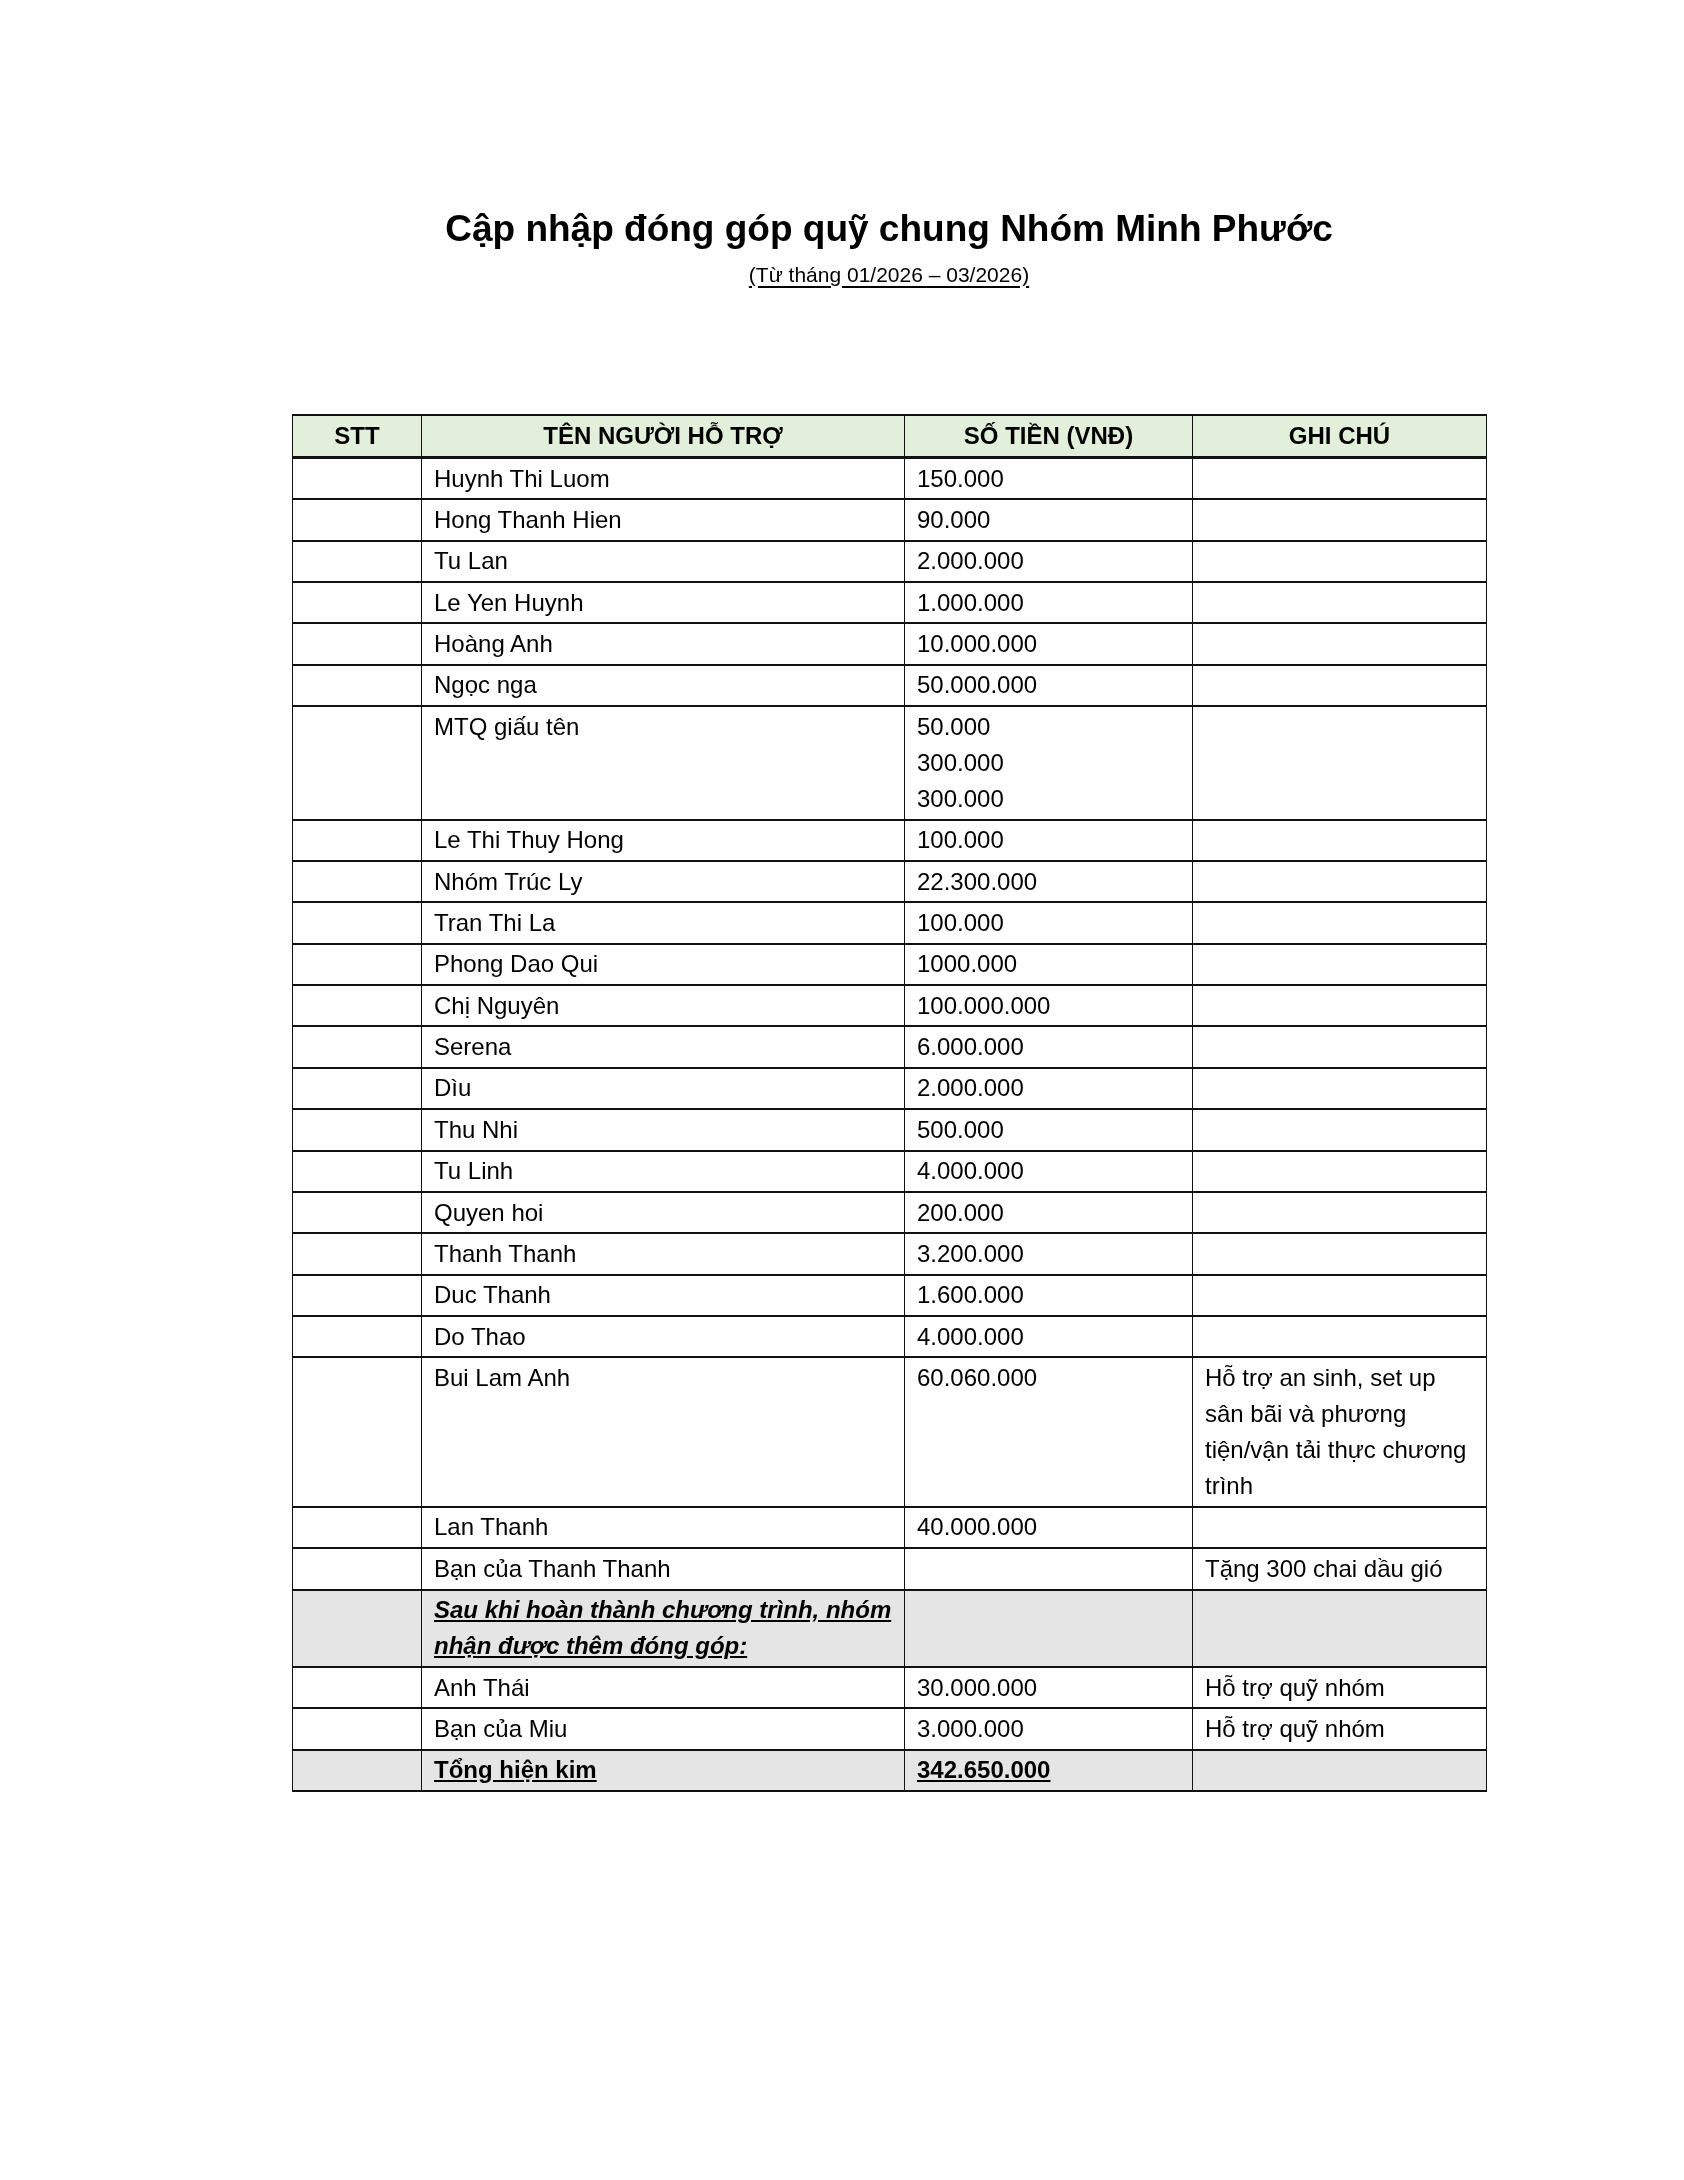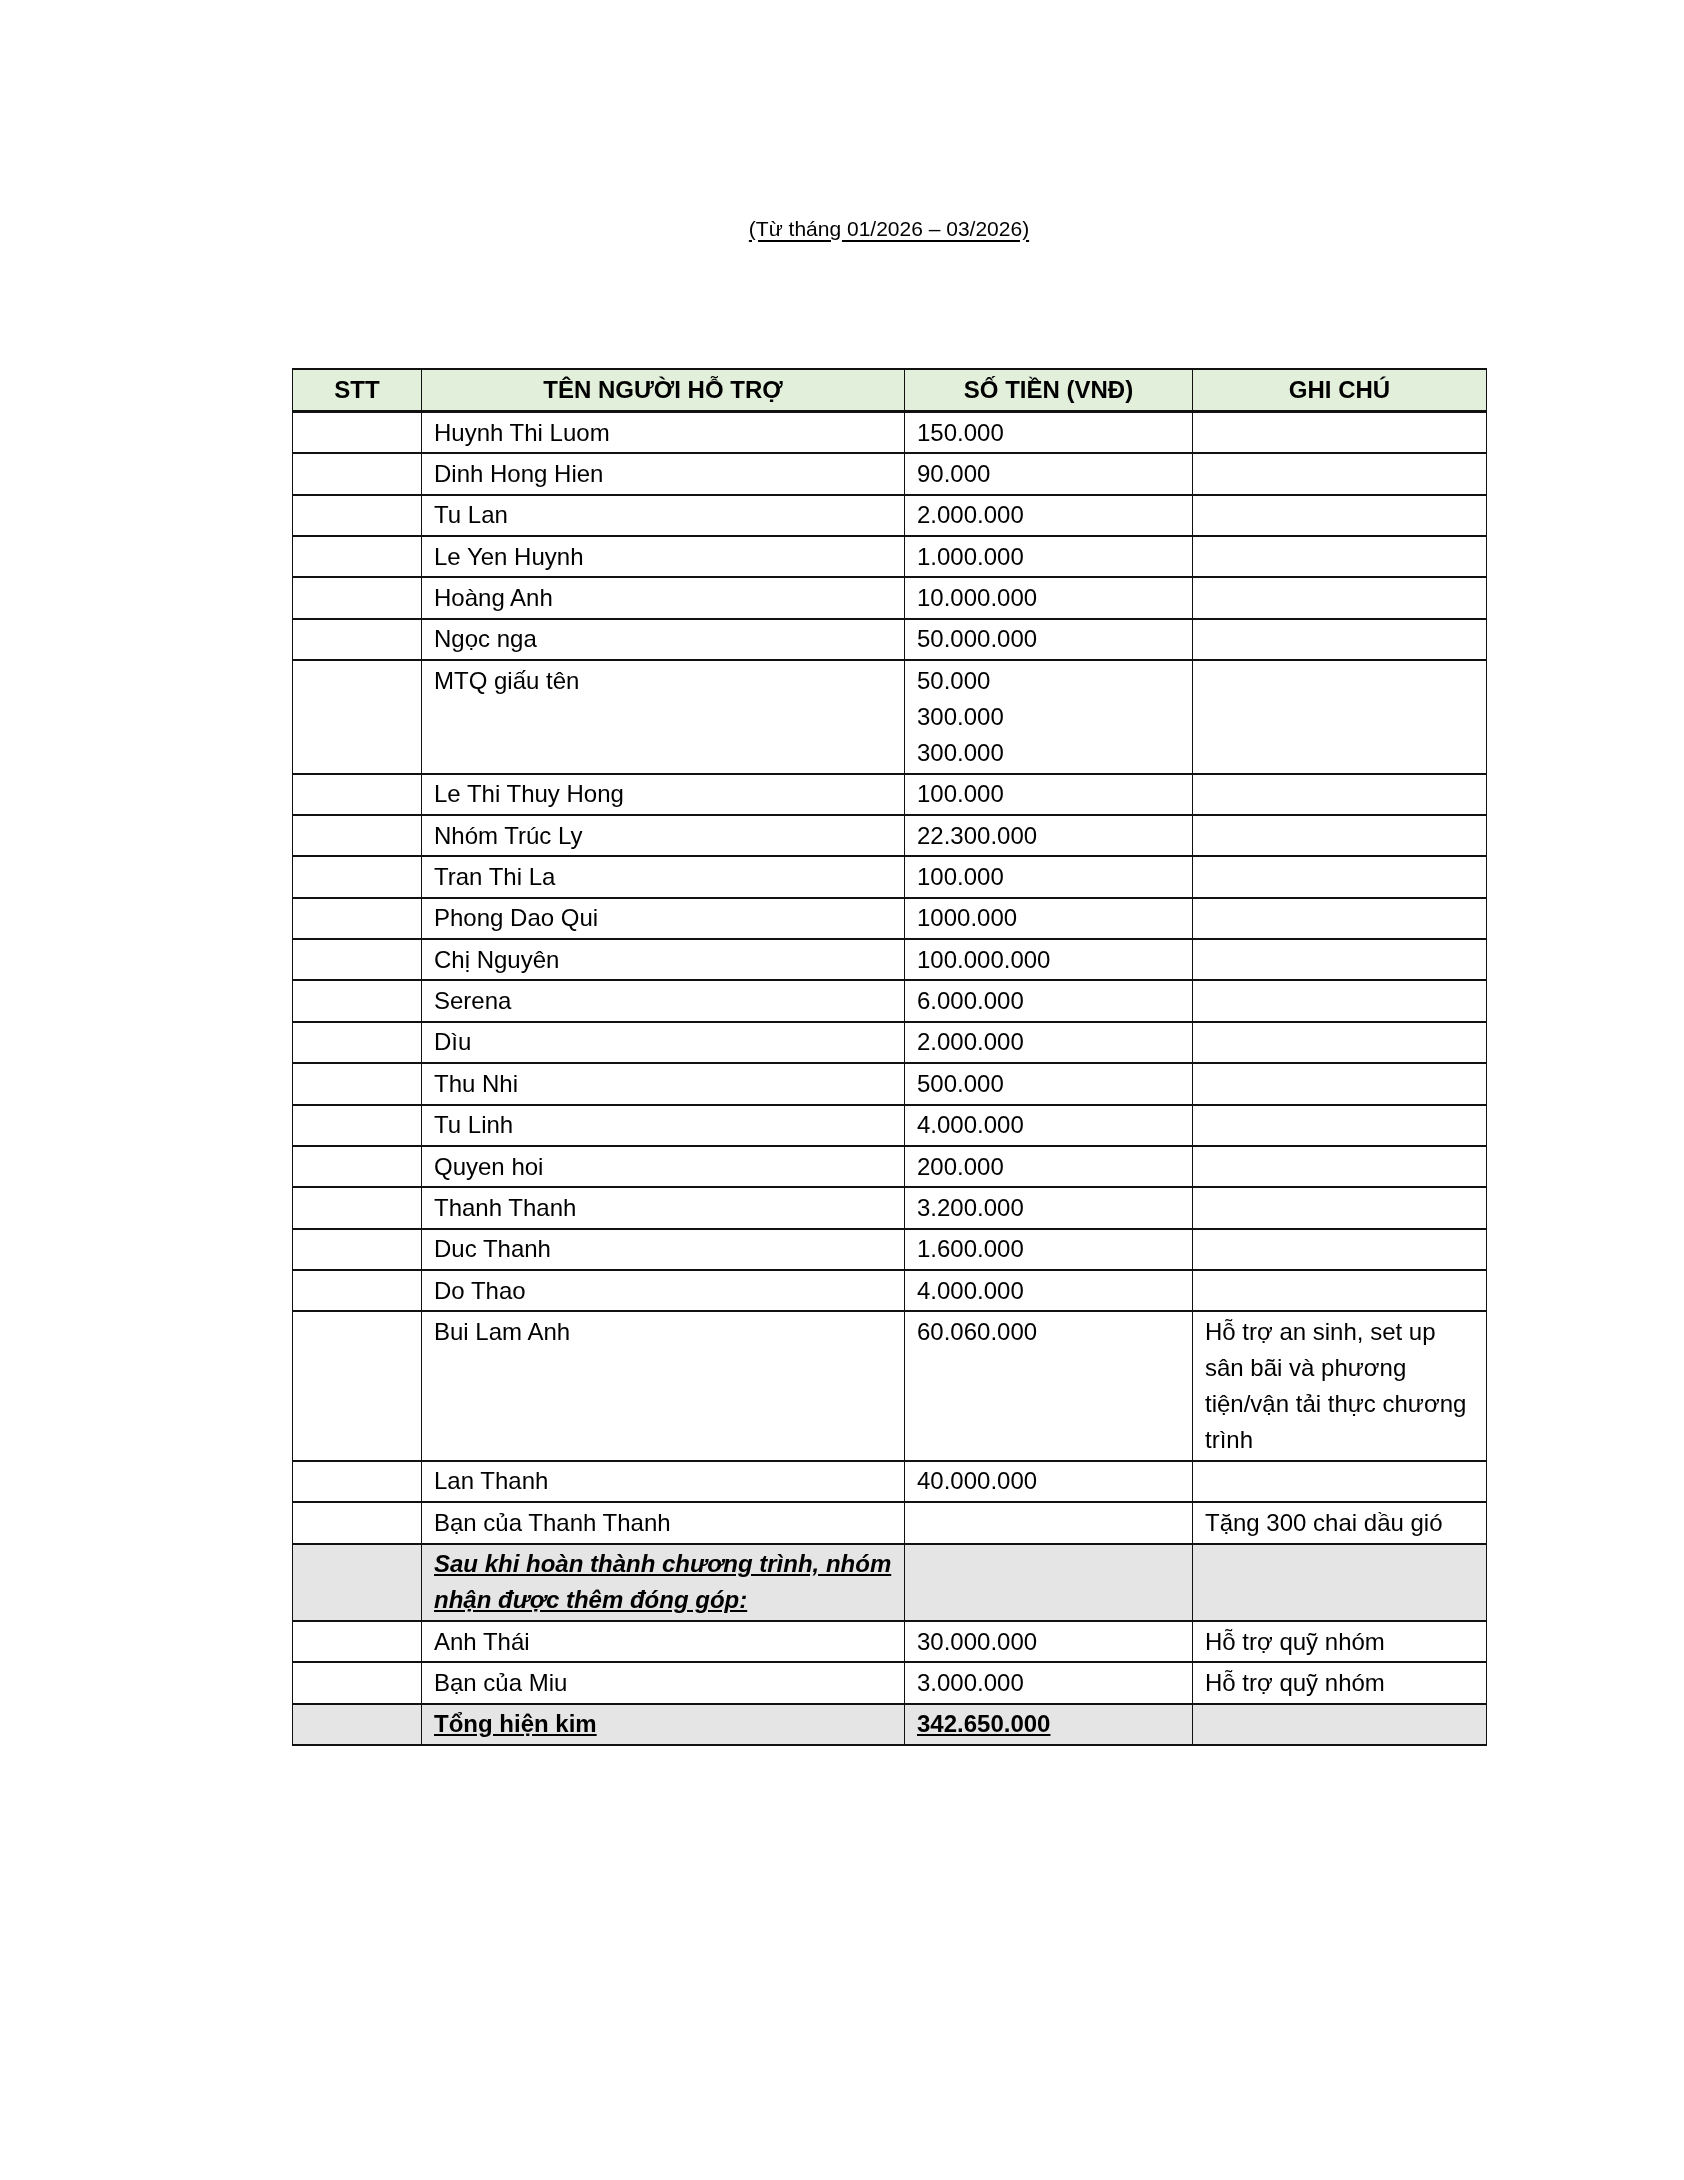--- a/index.html
+++ b/index.html
@@ -79,20 +79,21 @@
   }
   .fund-table tr.total td.col-name,
   .fund-table tr.total td.col-amount {
     font-weight: bold;
   }
 </style>
 </head>
 <body>
 
 <div class="content">
+  <div class="doc-title">Cập nhập đóng góp quỹ chung Nhóm Minh Phước</div>
   <div class="doc-subtitle">(Từ tháng 01/2026 – 03/2026)</div>
 
   <table class="fund-table">
     <colgroup>
       <col class="c-stt">
         <col class="c-name">
         <col class="c-amount">
         <col class="c-note">
     </colgroup>
     <thead>
@@ -105,21 +106,21 @@
     </thead>
     <tbody>
         <tr>
           <td class="col-stt"></td>
           <td class="col-name">Huynh Thi Luom</td>
           <td class="col-amount">150.000</td>
           <td class="col-note"></td>
         </tr>
         <tr>
           <td class="col-stt"></td>
-          <td class="col-name">Dinh Hong Hien</td>
+          <td class="col-name">Hong Thanh Hien</td>
           <td class="col-amount">90.000</td>
           <td class="col-note"></td>
         </tr>
         <tr>
           <td class="col-stt"></td>
           <td class="col-name">Tu Lan</td>
           <td class="col-amount">2.000.000</td>
           <td class="col-note"></td>
         </tr>
         <tr>

